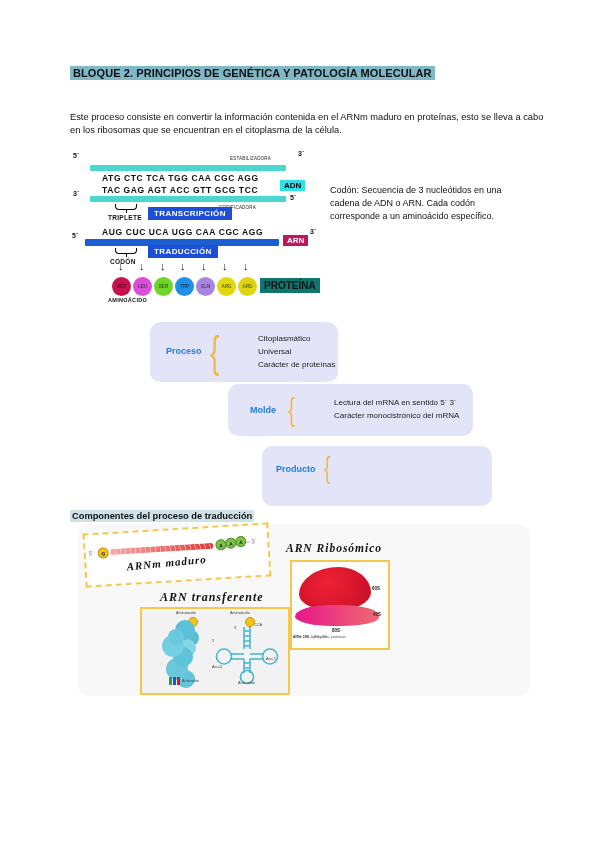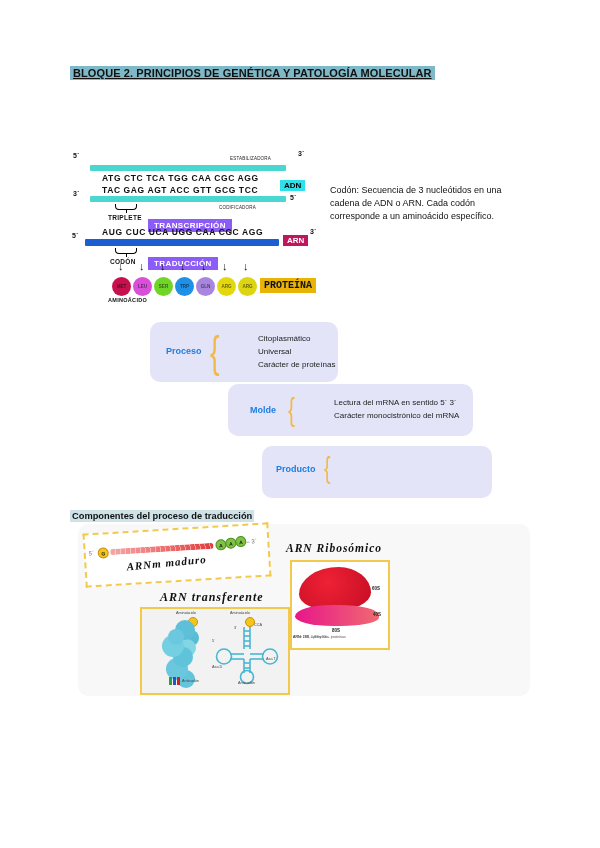--- a/index.html
+++ b/index.html
@@ -1,61 +1,61 @@
 <!DOCTYPE html>
 <html><head>
 <meta charset="utf-8">
 <style>
   html,body{margin:0;padding:0;background:#fff;}
   body{font-family:"Liberation Sans",sans-serif;color:#111;}
   .page{position:relative;width:600px;height:848px;background:#fff;overflow:hidden;}
   .abs{position:absolute;}
 
   
-  .h-block{left:70px;top:66px;font-size:11px;font-weight:bold;text-decoration:underline;
+  .h-block{left:70px;top:66px;font-size:11px;font-weight:bold;
            background:#7fb8c7;padding:1px 3px;letter-spacing:.1px;}
   .h-topic{left:70px;top:93px;font-size:11px;font-weight:bold;text-decoration:underline;
            background:#7fb8c7;padding:1px 3px;}
   .intro{left:70px;top:111px;width:475px;font-size:9.3px;line-height:12.6px;}
 
   
   .fig1{left:72px;top:148px;width:250px;height:164px;}
   .fig1 *{position:absolute;}
   .prime{font-size:7px;font-weight:bold;}
   .tinylab{font-size:4.5px;letter-spacing:.2px;color:#222;}
   .bar-cyan{background:#49d7cf;height:6px;width:196px;left:18px;border-radius:1px;}
   .bar-blue{background:#1a5ed2;height:7px;width:194px;left:13px;border-radius:1px;}
   .seq{font-size:8.5px;font-weight:bold;letter-spacing:.6px;white-space:nowrap;}
   .tagbox{font-size:8px;font-weight:bold;padding:1px 4px;}
   .adn{background:#2fe0e8;color:#000;}
   .arn{background:#be185d;color:#fff;}
-  .blackbox{background:#8b5cf6;color:#fff;font-size:8px;font-weight:bold;padding:2px 6px;letter-spacing:.4px;margin-top:12px;}
+  .blackbox{background:#1d4ed8;color:#fff;font-size:8px;font-weight:bold;padding:2px 6px;letter-spacing:.4px;}
   .ubrace{height:5px;width:20px;border-left:1.2px solid #000;border-right:1.2px solid #000;
           border-bottom:1.2px solid #000;border-radius:0 0 4px 4px;}
   .ubrace::after{content:"";position:absolute;left:50%;bottom:-4px;height:4px;border-left:1.2px solid #000;}
   .bracelab{font-size:6.5px;font-weight:bold;letter-spacing:.3px;}
   .darrow{font-size:11px;font-weight:bold;}
   .aa{width:19px;height:19px;border-radius:50%;top:129px;display:flex;align-items:center;justify-content:center;
       font-size:4.6px;font-weight:bold;color:rgba(0,0,0,.55);}
   .aa1{background:#c9104f;} .aa2{background:#d94fd9;} .aa3{background:#6fd628;}
   .aa4{background:#1e90e8;} .aa5{background:#a886e0;} .aa6{background:#e3d80e;} .aa7{background:#ddd412;}
-  .protein{left:188px;top:130px;font-size:10px;font-weight:bold;background:#eab308;padding:2px 4px;font-family:Liberation Mono, monospace;}
+  .protein{left:188px;top:130px;font-size:10px;font-weight:bold;background:#0f766e;padding:2px 4px;}
   .aminocap{left:36px;top:149px;font-size:5.5px;font-weight:bold;letter-spacing:.3px;}
 
   
   .codon-note{left:330px;top:184px;width:192px;font-size:9px;line-height:13px;}
 
   
   .mnode{background:#e4e4f9;border-radius:10px;}
   .mlabel{position:absolute;color:#1f7de0;font-weight:bold;font-size:9px;}
   .mbrace{position:absolute;color:#f3b948;font-weight:400;transform:scaleX(.65);transform-origin:left center;}
   .mitems{position:absolute;font-size:8px;line-height:13px;color:#222;margin-left:24px;}
   .n-proceso{left:150px;top:322px;width:188px;height:60px;}
   .n-molde{left:228px;top:384px;width:245px;height:52px;}
-  .n-producto{left:262px;top:446px;width:230px;height:52px;}
+  .n-producto{left:262px;top:446px;width:230px;height:60px;}
 
   
   .h-comp{left:70px;top:510px;font-size:9.3px;font-weight:600;background:#cfe2e8;padding:1px 2px;}
   .backdrop{left:78px;top:524px;width:452px;height:172px;background:#f8f8f8;border-radius:10px;}
 
   .hand{font-family:"Liberation Serif",serif;font-style:italic;font-weight:bold;letter-spacing:1px;}
 
   
   .mrna-card{left:84px;top:528px;width:182px;height:50px;background:#fff;border:2px dashed #f2c94c;
              transform:rotate(-3.5deg);}
@@ -91,20 +91,21 @@
   .acbar{width:3px;height:8px;top:68px;}
   .tlab{font-size:3.8px;color:#444;}
   .clover{left:66px;top:4px;}
 </style>
 </head>
 <body>
 
 <div class="page">
 
   <div class="abs h-block">BLOQUE 2. PRINCIPIOS DE GENÉTICA Y PATOLOGÍA MOLECULAR</div>
+  <div class="abs intro">Este proceso consiste en convertir la información contenida en el ARNm maduro en proteínas, esto se lleva a cabo en los ribosomas que se encuentran en el citoplasma de la célula.</div>
 
   <div class="abs fig1">
     <span class="prime" style="left:1px;top:4px;">5´</span>
     <span class="tinylab" style="left:158px;top:8px;">ESTABILIZADORA</span>
     <span class="prime" style="left:226px;top:2px;">3´</span>
 
     <div class="bar-cyan" style="top:17px;"></div>
     <span class="seq" style="left:30px;top:25px;">ATG CTC TCA TGG CAA CGC AGG</span>
     <span class="seq" style="left:30px;top:37px;">TAC GAG AGT ACC GTT GCG TCC</span>
     <span class="tagbox adn" style="left:208px;top:32px;">ADN</span>

